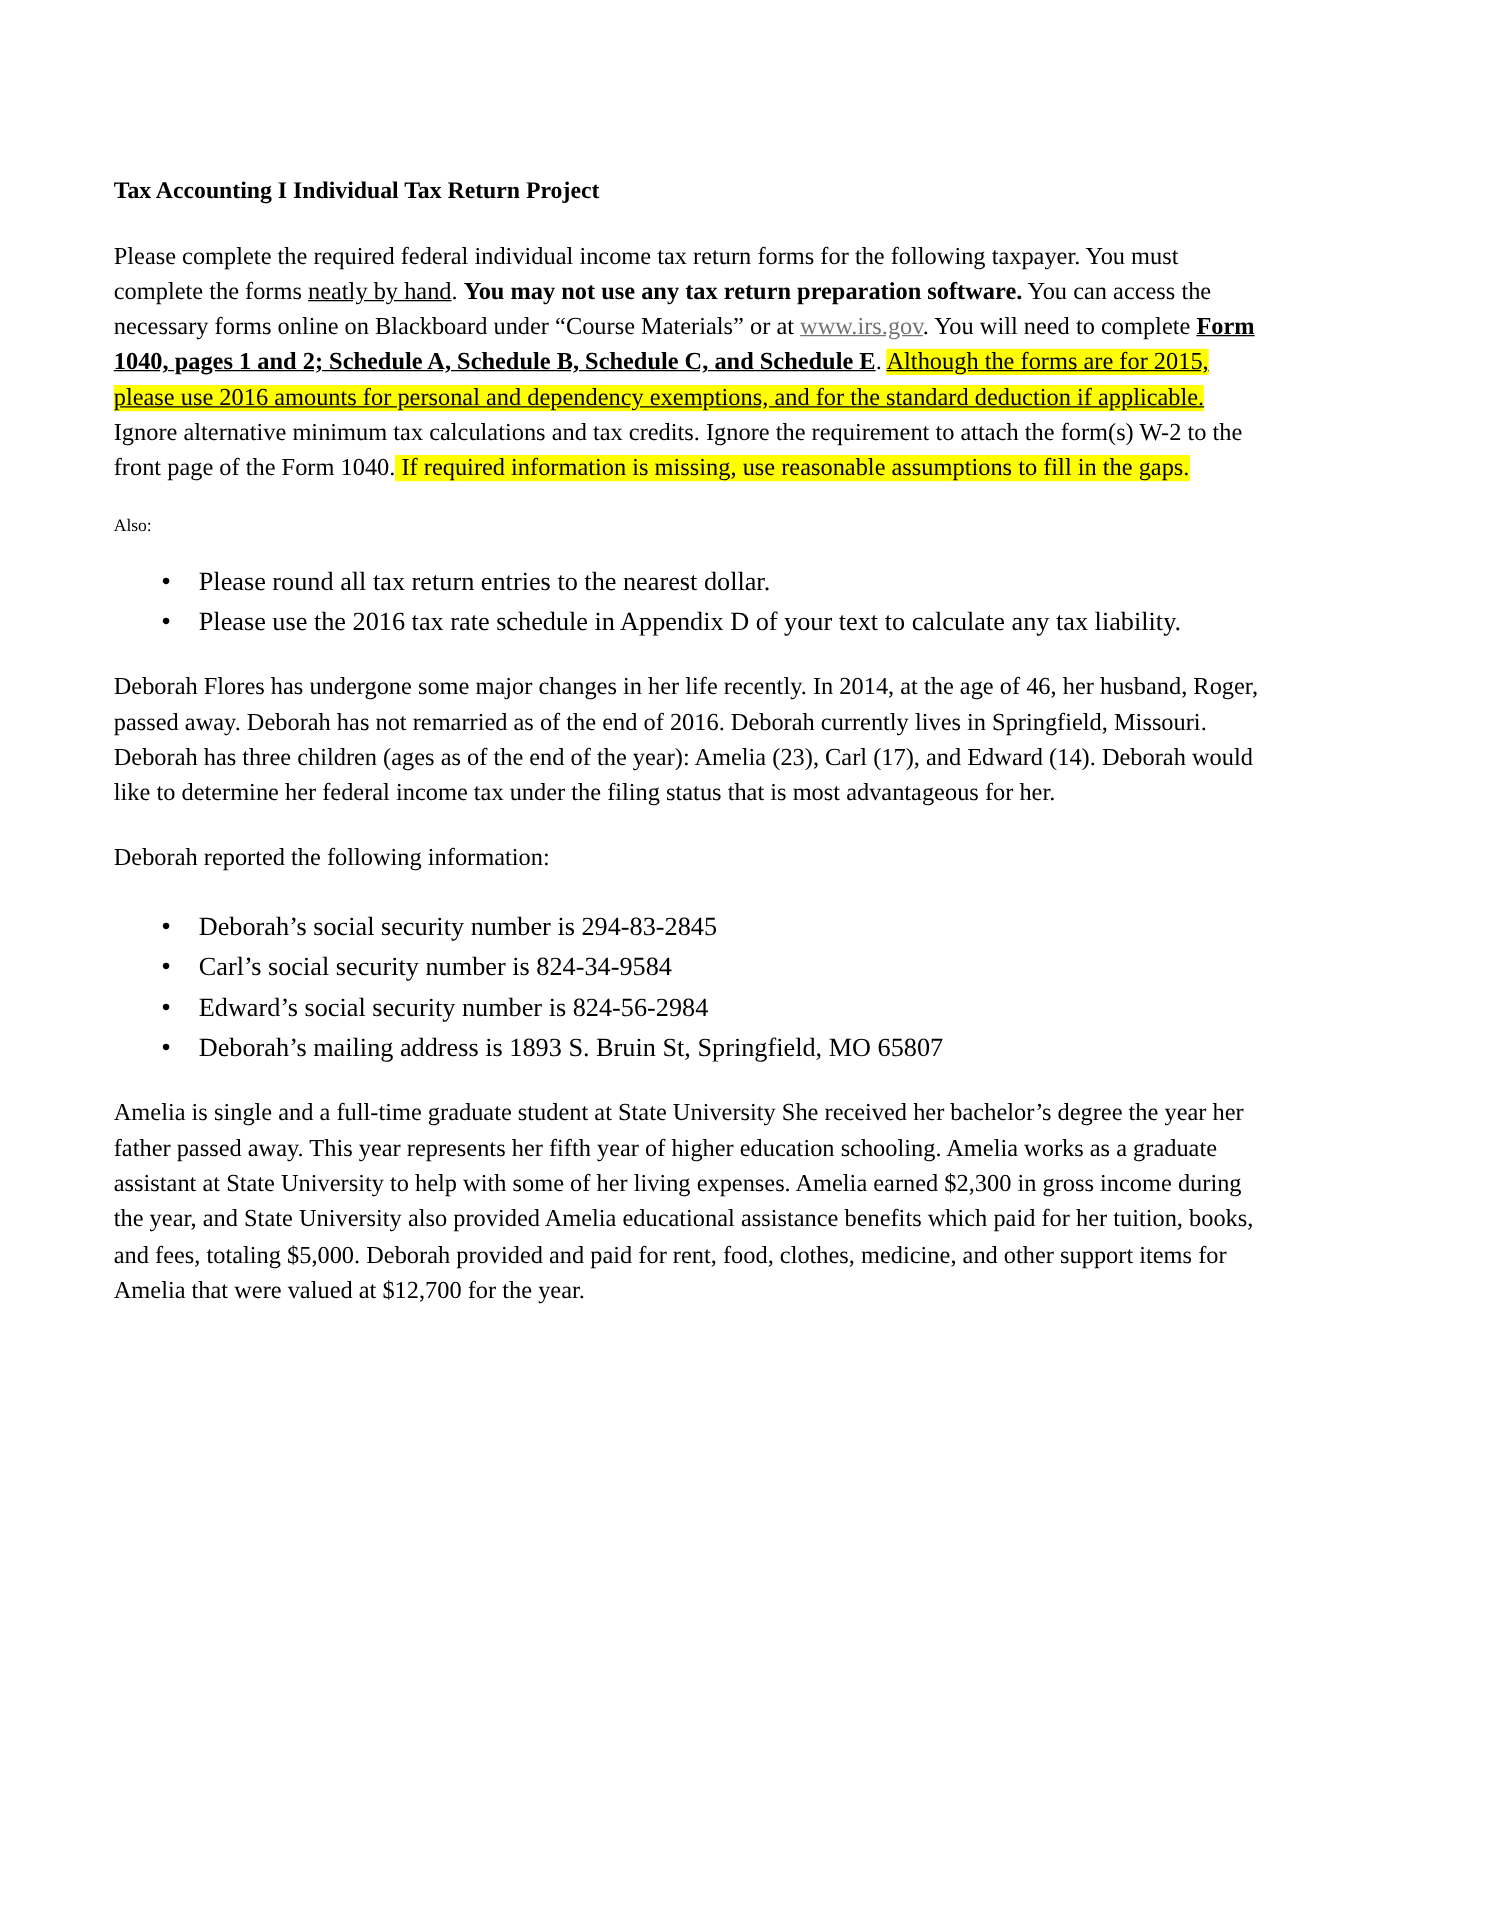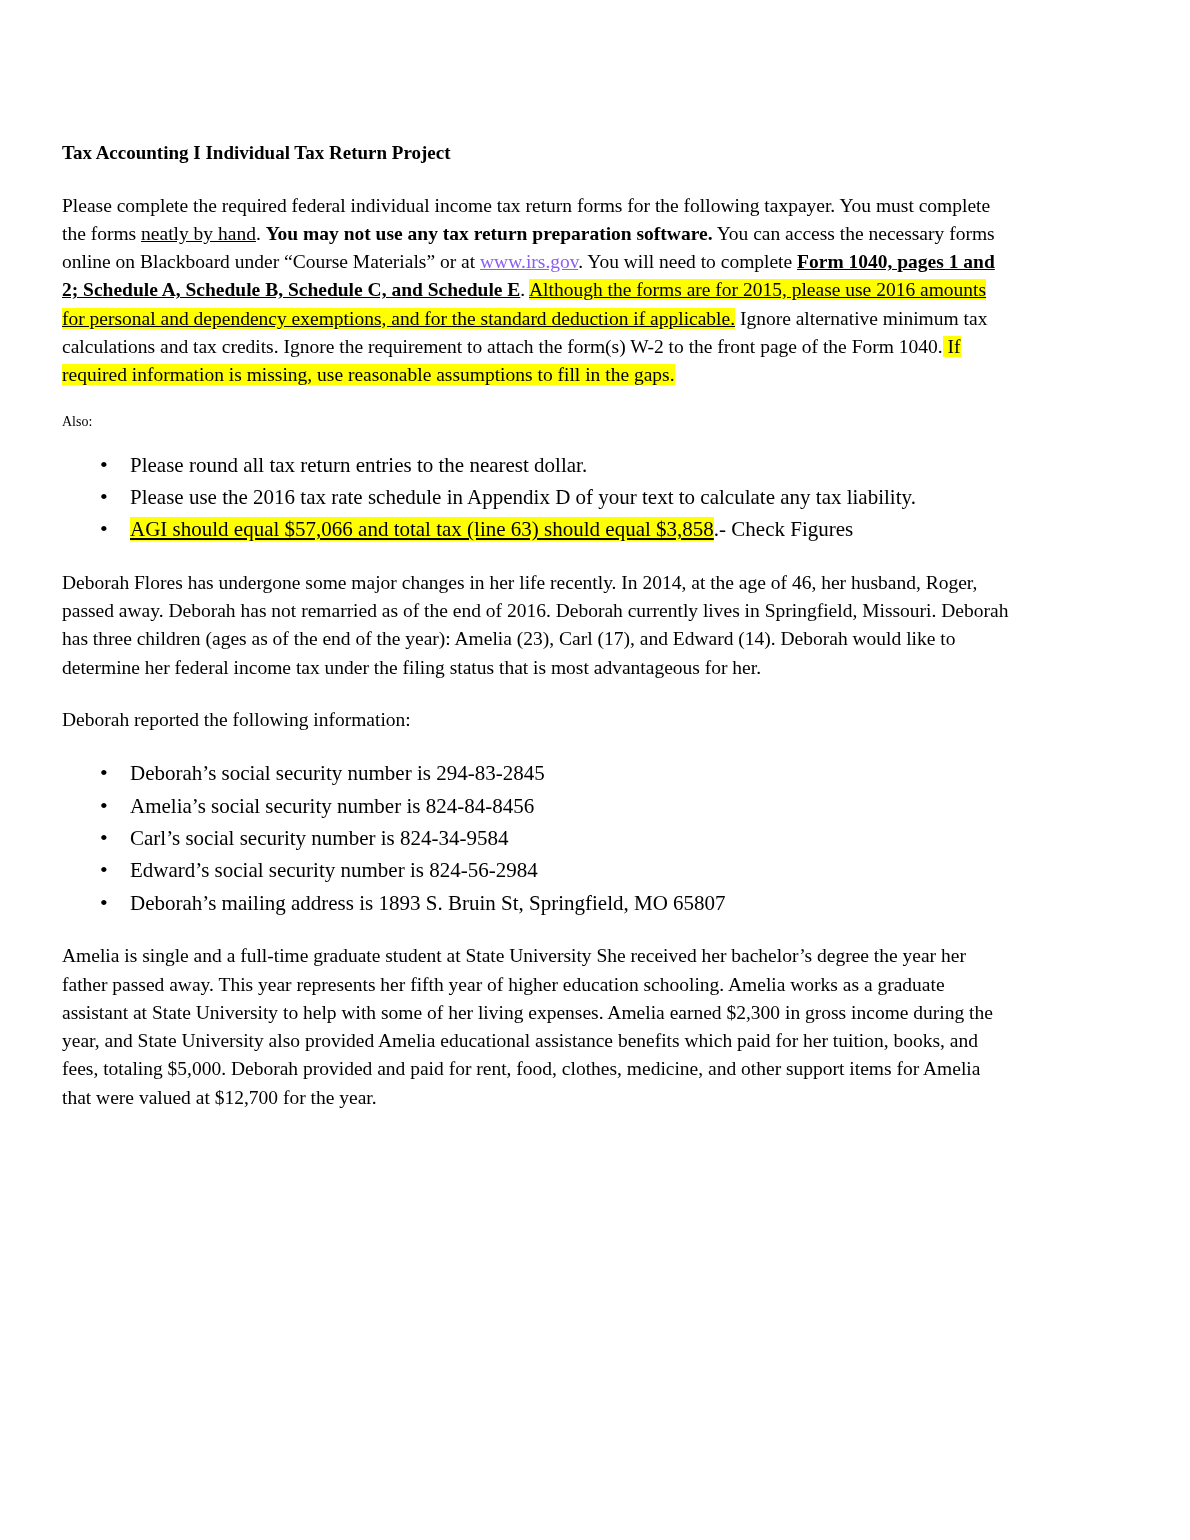--- a/index.html
+++ b/index.html
@@ -11,21 +11,21 @@
     width: 1190px;
     height: 1540px;
     font-family: "Liberation Serif", serif;
     color: #000000;
   }
   .page {
     position: relative;
     width: 1153px;
     height: 1540px;
     box-sizing: border-box;
-    padding: 140px 140px 0 62px;
+    padding: 140px 140px 0 91px;
   }
   .doc-title {
     font-size: 19px;
     font-weight: bold;
     margin: 0 0 26px 0;
     line-height: 1.35;
   }
   p.para {
     font-size: 19.5px;
     line-height: 1.45;
@@ -35,21 +35,21 @@
   b, .b { font-weight: bold; }
   .u { text-decoration: underline; }
   .hl {
     background: #ffff00;
   }
   .hl-u {
     background: #ffff00;
     text-decoration: underline;
   }
   a.link {
-    color: #8b5cf6;
+    color: #737373;
     text-decoration: underline;
   }
   ul.bullets {
     margin: 0 0 24px 0;
     padding-left: 68px;
     list-style: none;
   }
   ul.bullets li {
     font-size: 21px;
     line-height: 1.45;
@@ -76,30 +76,28 @@
 
   <h1 class="doc-title">Tax Accounting I Individual Tax Return Project</h1>
 
   <p class="para"><span>Please complete the required federal individual income tax return forms for the following taxpayer.  You must complete the forms </span><span class="u">neatly by hand</span><span>.  </span><b>You may not use any tax return preparation software.</b><span>  You can access the necessary forms online on Blackboard under “Course Materials” or at </span><a class="link" href="#">www.irs.gov</a><span>.  You will need to complete </span><b class="u">Form 1040, pages 1 and 2; Schedule A, Schedule B, Schedule C, and Schedule E</b><span>.  </span><span class="hl-u">Although the forms are for 2015, please use 2016 amounts for personal and dependency exemptions, and for the standard deduction if applicable.</span><span>  Ignore alternative minimum tax calculations and tax credits. Ignore the requirement to attach the form(s) W-2 to the front page of the Form 1040.</span><span class="hl">  If required information is missing, use reasonable assumptions to fill in the gaps.</span></p>
 
   <p class="also">Also:</p>
 
   <ul class="bullets">
     <li><span>Please round all tax return entries to the nearest dollar.</span></li>
     <li><span>Please use the 2016 tax rate schedule in Appendix D of your text to calculate any tax liability.</span></li>
-    <li><span class="hl-u">AGI should equal $57,066 and total tax (line 63) should equal $3,858</span><span>.- Check Figures</span></li>
   </ul>
 
   <p class="para">Deborah Flores has undergone some major changes in her life recently. In 2014, at the age of 46, her husband, Roger, passed away.  Deborah has not remarried as of the end of 2016. Deborah currently lives in Springfield, Missouri. Deborah has three children (ages as of the end of the year): Amelia (23), Carl (17), and Edward (14).  Deborah would like to determine her federal income tax under the filing status that is most advantageous for her.</p>
 
   <p class="para">Deborah reported the following information:</p>
 
   <ul class="bullets">
     <li><span>Deborah’s social security number is 294-83-2845</span></li>
-    <li><span>Amelia’s social security number is 824-84-8456</span></li>
     <li><span>Carl’s social security number is 824-34-9584</span></li>
     <li><span>Edward’s social security number is 824-56-2984</span></li>
     <li><span>Deborah’s mailing address is 1893 S. Bruin St, Springfield, MO 65807</span></li>
   </ul>
 
 
   <p class="para">Amelia is single and a full-time graduate student at State University   She received her bachelor’s degree the year her father passed away.  This year represents her fifth year of higher education schooling.  Amelia works as a graduate assistant at State University to help with some of her living expenses.  Amelia earned $2,300 in gross income during the year, and State University also provided Amelia educational assistance benefits which paid for her tuition, books, and fees, totaling $5,000.   Deborah provided and paid for rent, food, clothes, medicine, and other support items for Amelia that were valued at $12,700 for the year.</p>
 
 </div>
 

